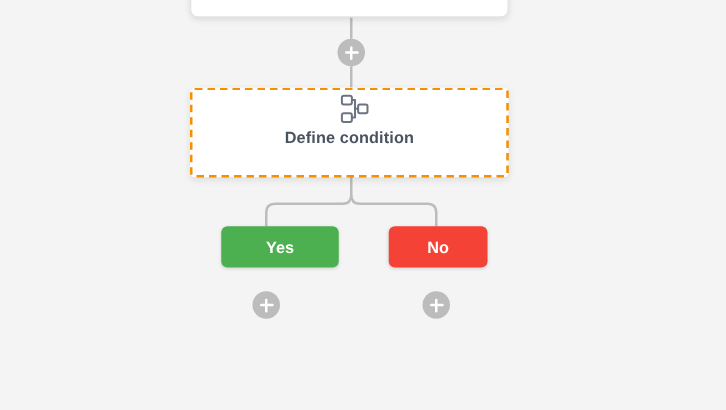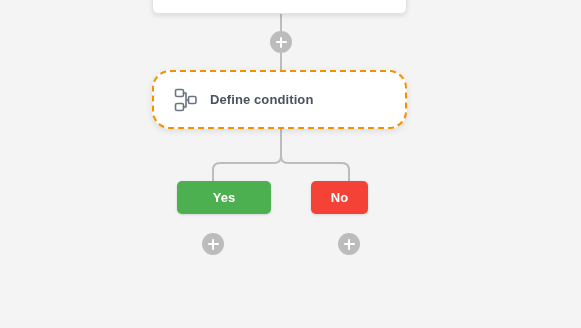--- a/index.html
+++ b/index.html
@@ -43,28 +43,29 @@
     border-radius: 6px;
     box-shadow: 0 2px 5px rgba(0,0,0,0.10);
   }
 
   
   .node-condition {
     position: absolute;
     left: 152px;
     top: 70px;
     width: 255px;
-    height: 59px;
+    height: 72px;
     box-sizing: border-box;
     background: #ffffff;
     border: 2px dashed #f59000;
-    border-radius: 18px;
+    border-radius: 4px;
     display: flex;
     align-items: center;
     box-shadow: 0 2px 6px rgba(0,0,0,0.10);
+    flex-direction: column;
   }
   .node-condition .node-icon {
     width: 30px;
     height: 30px;
     margin-left: 16px;
     margin-right: 10px;
     flex: 0 0 auto;
     display: flex;
     align-items: center;
     justify-content: center;
@@ -93,21 +94,21 @@
   }
   .branch-yes {
     left: 177px;
     top: 181px;
     width: 94px;
     background: #4caf50;
   }
   .branch-no {
     left: 311px;
     top: 181px;
-    width: 57px;
+    width: 79px;
     background: #f44336;
   }
 
   
   .add-btn {
     position: absolute;
     width: 22px;
     height: 22px;
     border-radius: 50%;
     background: #bcbcbc;

